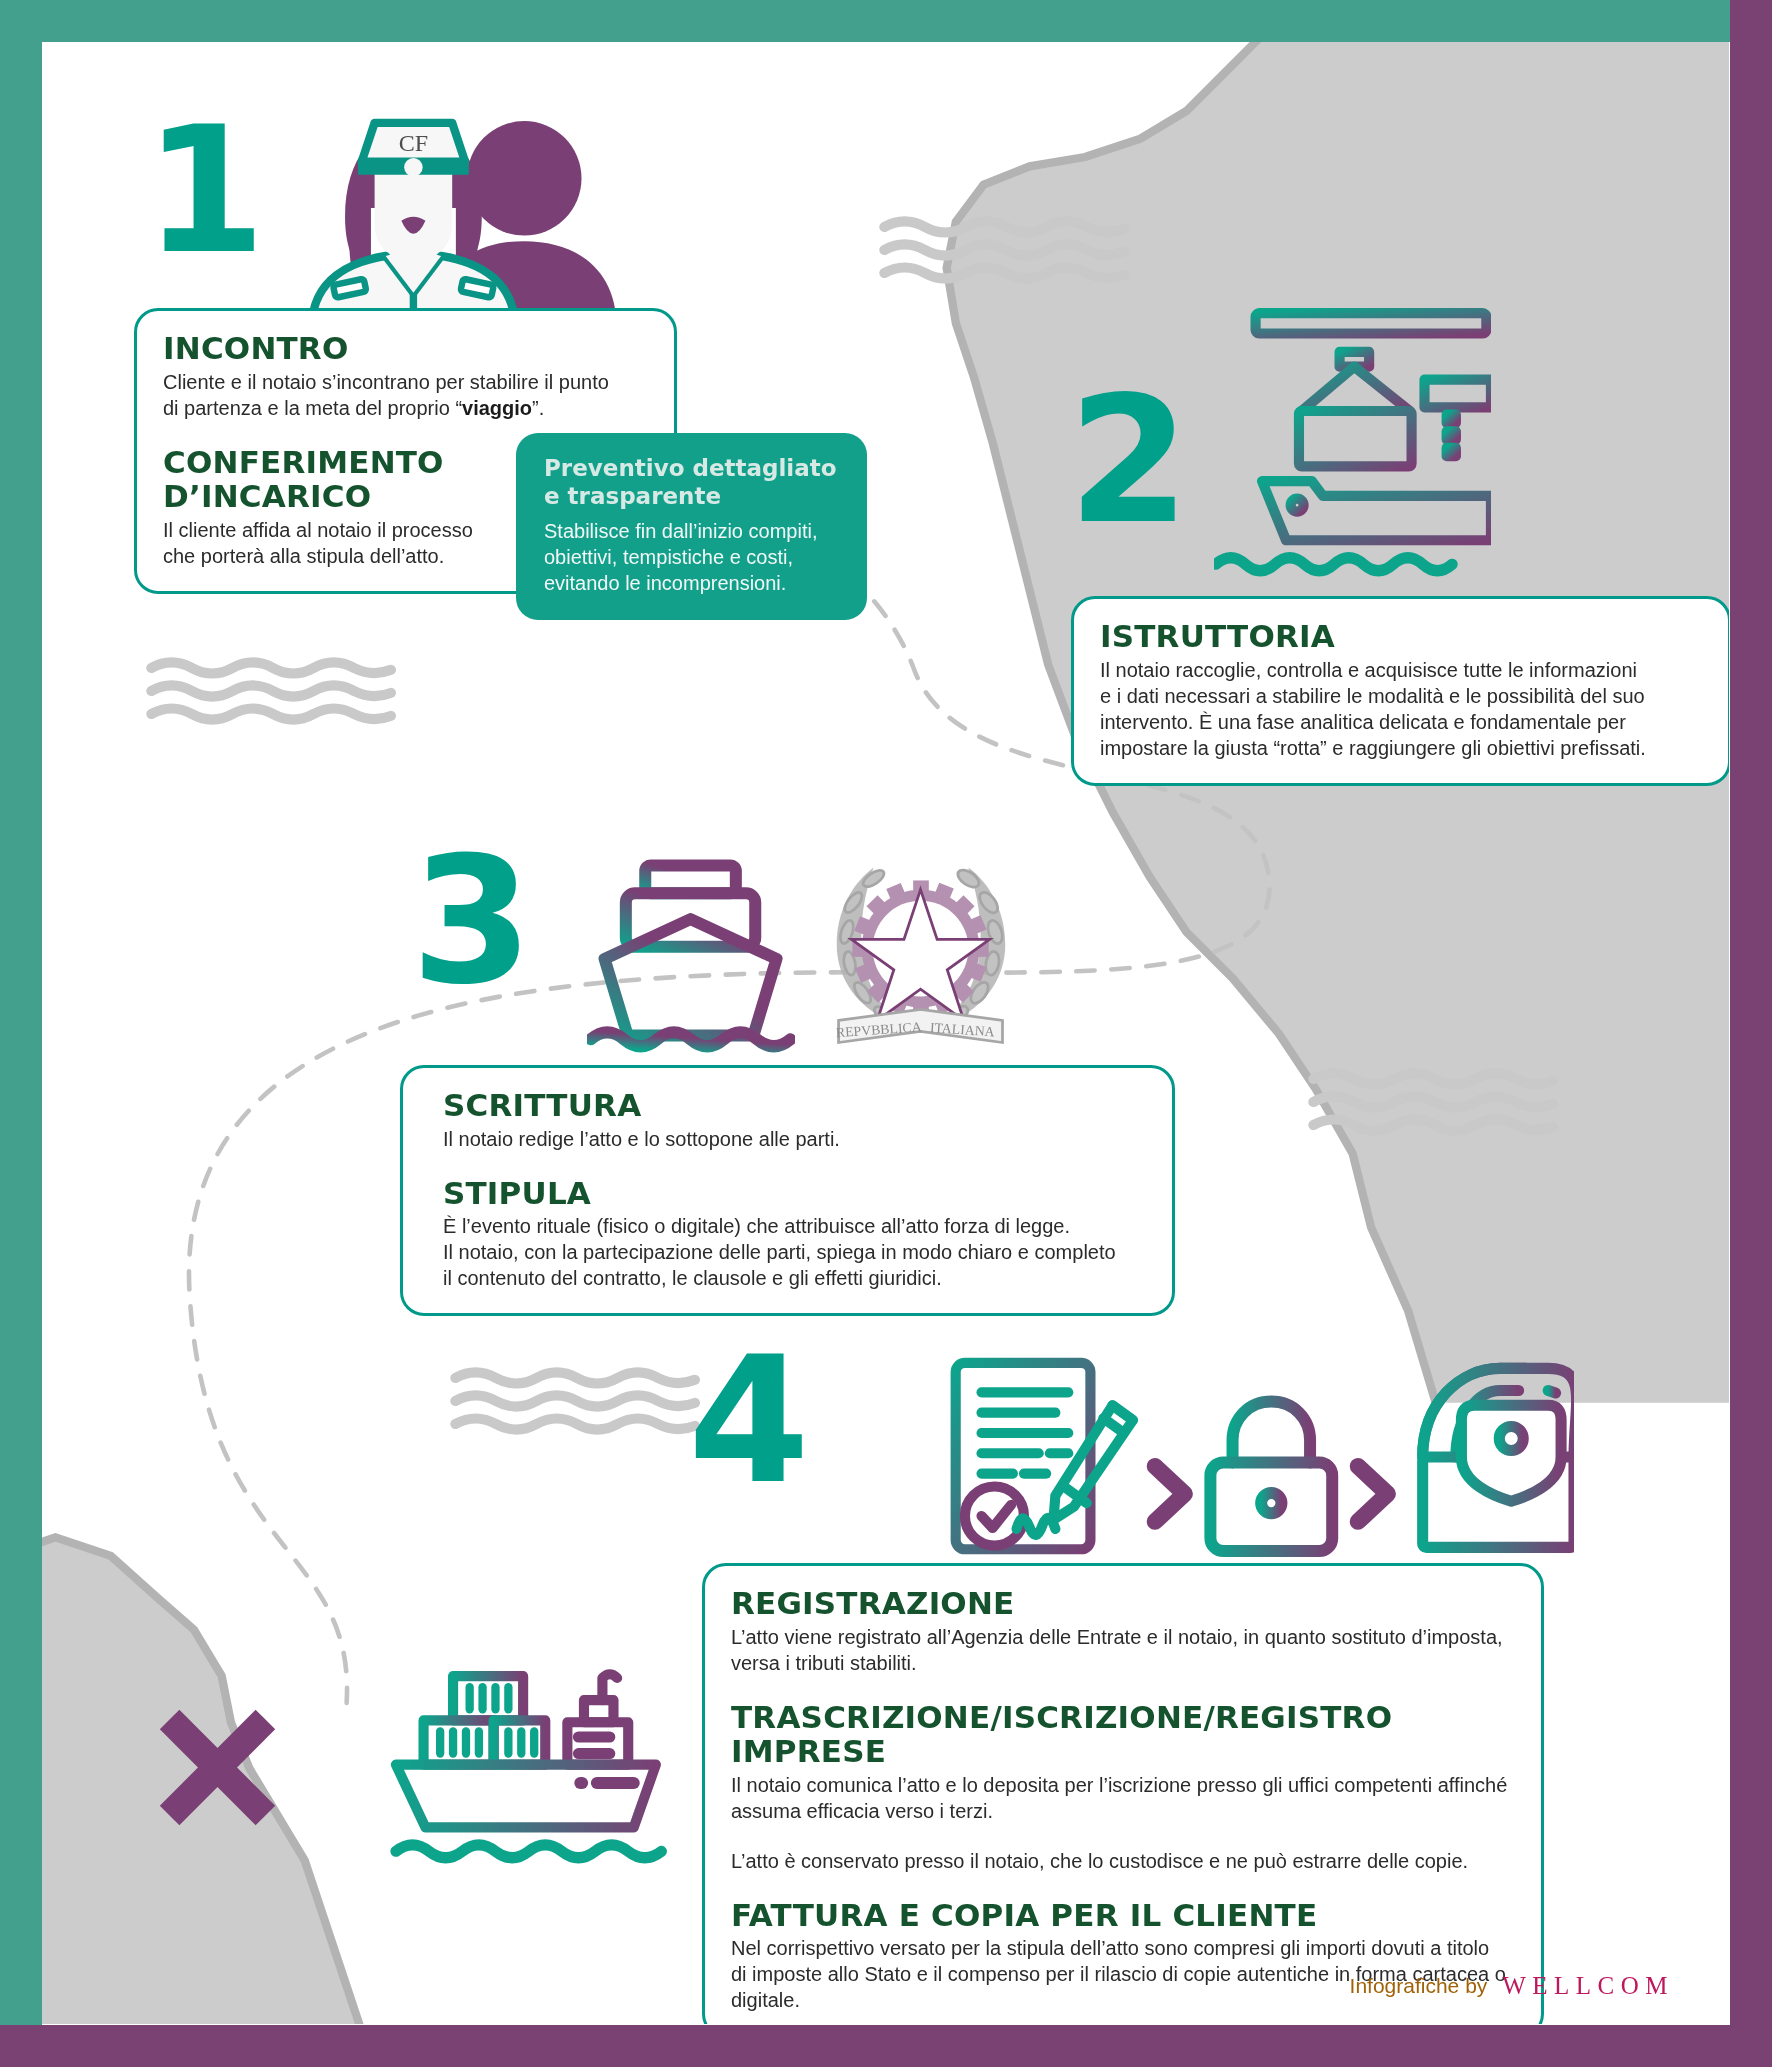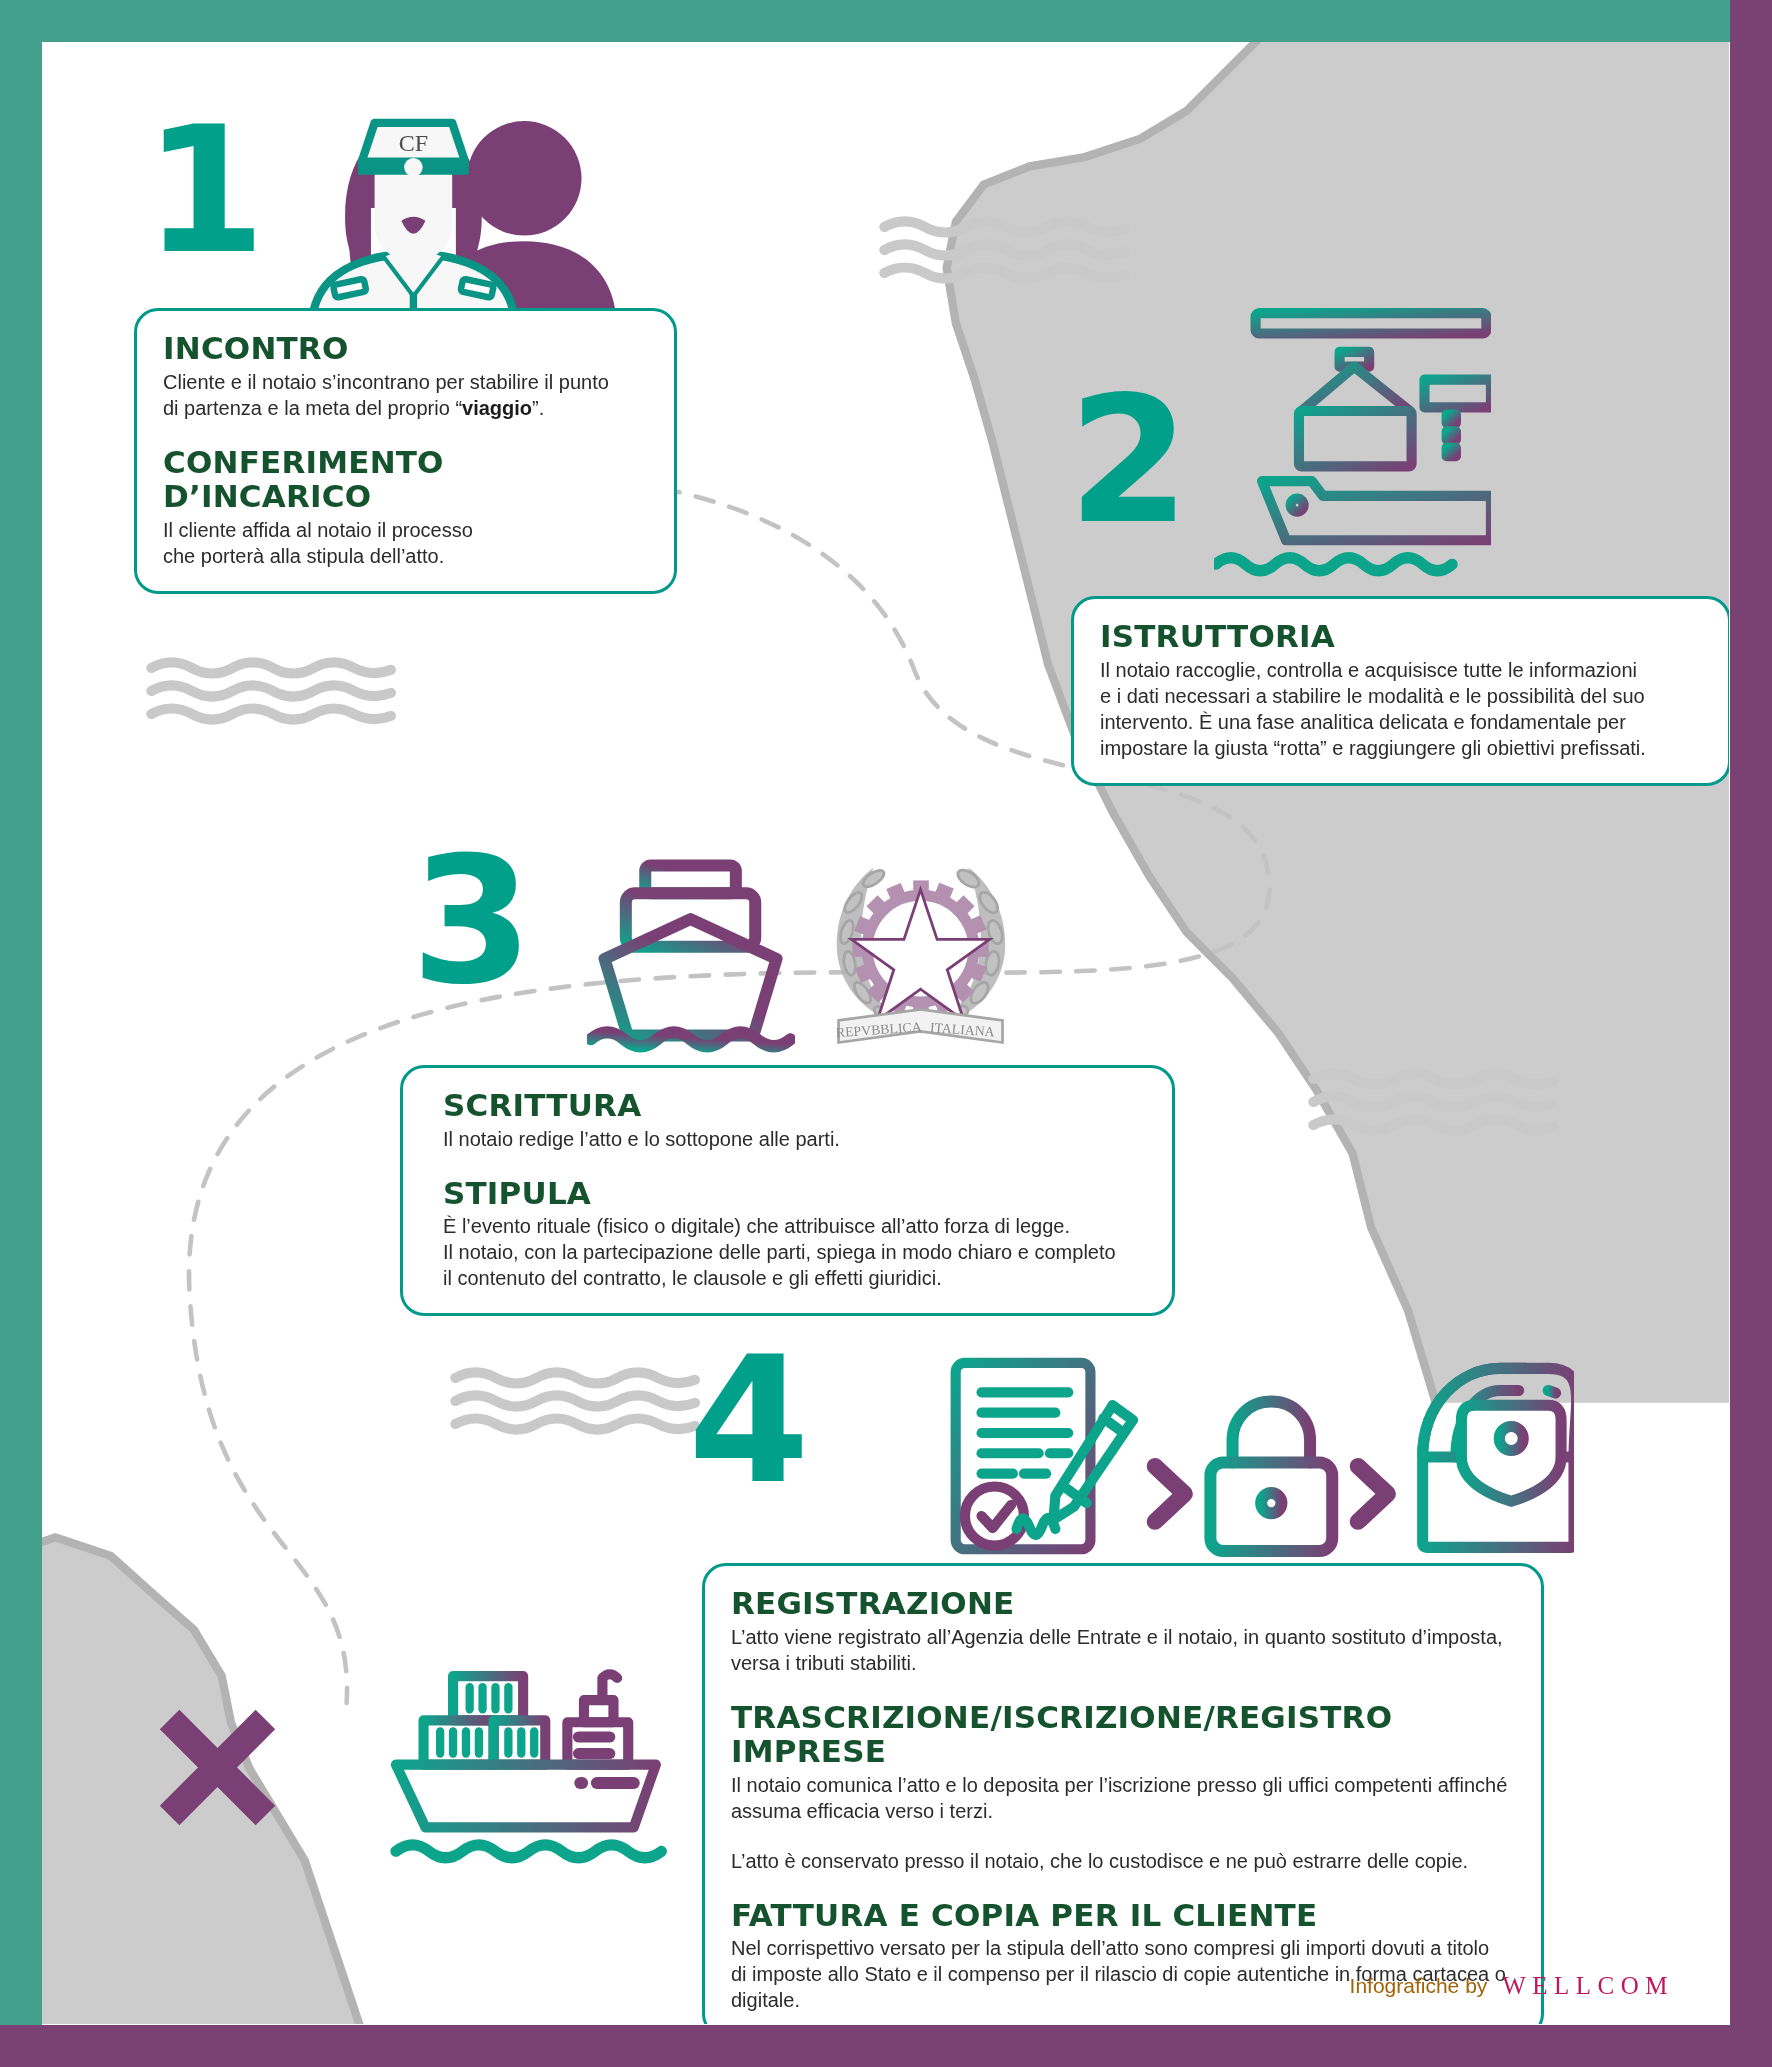--- a/index.html
+++ b/index.html
@@ -234,20 +234,31 @@
       </div>
       <div class="blk">
         <h3>CONFERIMENTO D’INCARICO</h3>
         <p>
           <span>Il cliente affida al notaio il processo</span><br>
           <span>che porterà alla stipula dell’atto.</span>
         </p>
       </div>
     </div>
 
+    <div class="callout" style="left:474px; top:391px; width:351px;">
+      <h3>
+        <span>Preventivo dettagliato</span><br>
+        <span>e trasparente</span>
+      </h3>
+      <p>
+        <span>Stabilisce fin dall’inizio compiti,</span><br>
+        <span>obiettivi, tempistiche e costi,</span><br>
+        <span>evitando le incomprensioni.</span>
+      </p>
+    </div>
 
     <div class="step-num" style="left:1026px; top:351px; font-size:175px;">2</div>
 
     <svg class="icon" style="left:1172px; top:249px; width:277px; height:300px;" viewBox="0 0 300 325">
       <defs>
         <linearGradient id="gA" x1="0" y1="0" x2="1" y2="1">
           <stop offset="0" stop-color="#0da48c"></stop>
             <stop offset="1" stop-color="#7a3f74"></stop>
         </linearGradient>
         <linearGradient id="gB" x1="0" y1="0" x2="1" y2="0">

